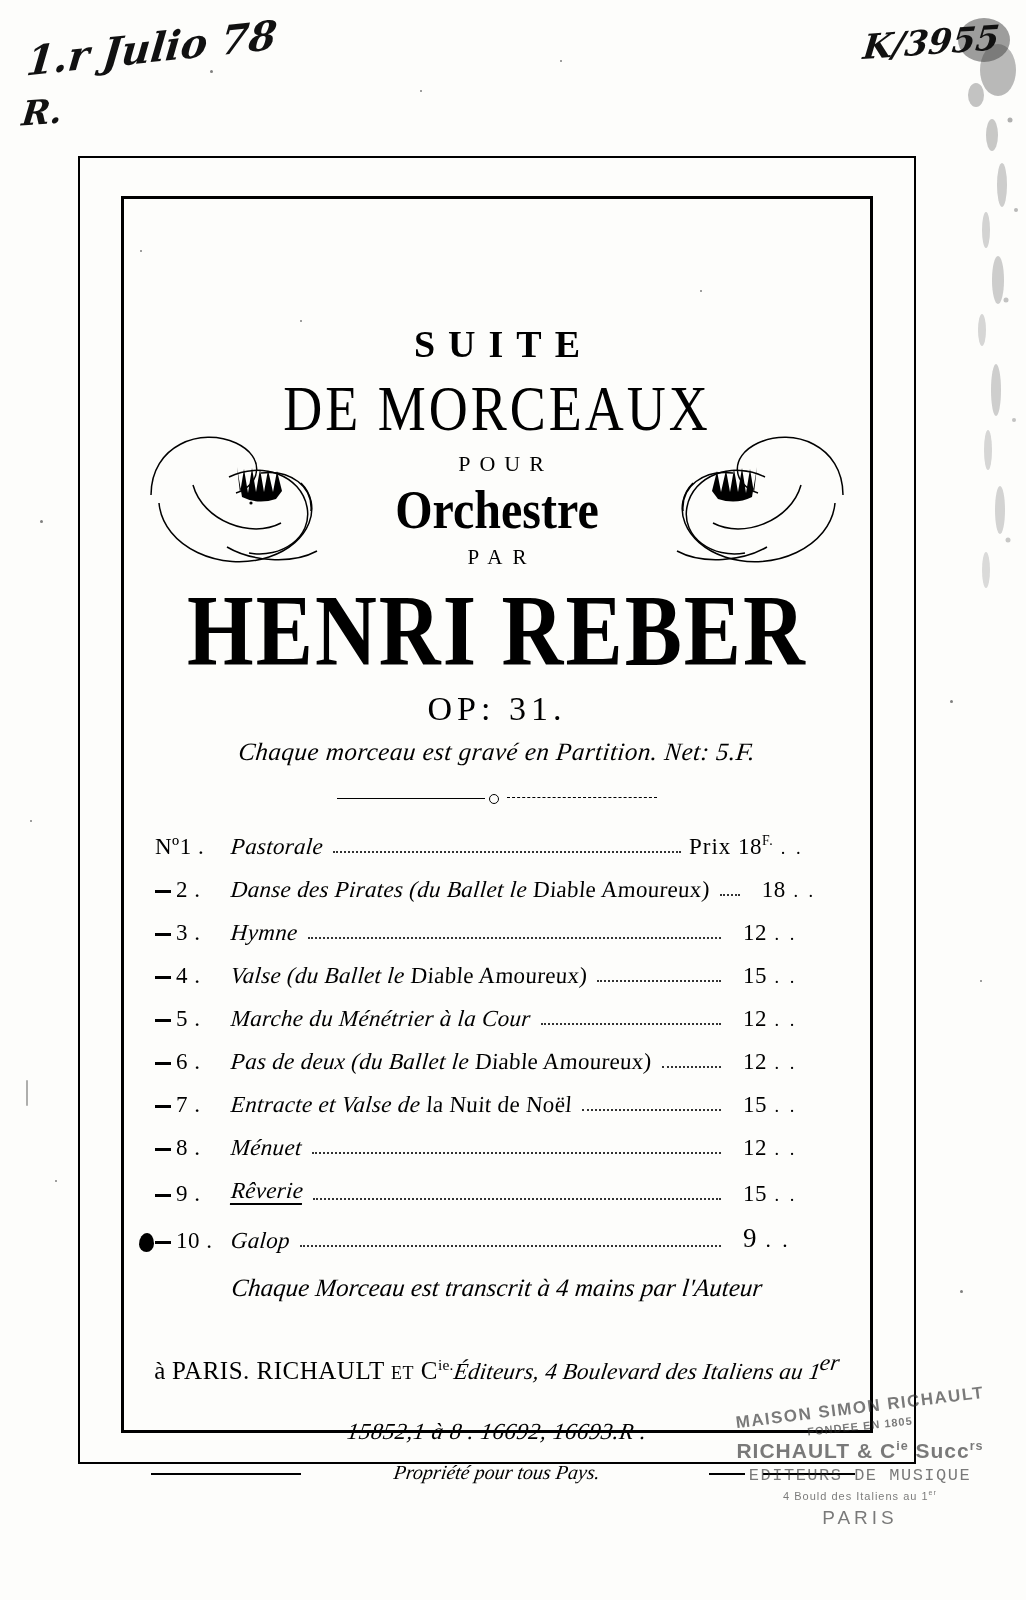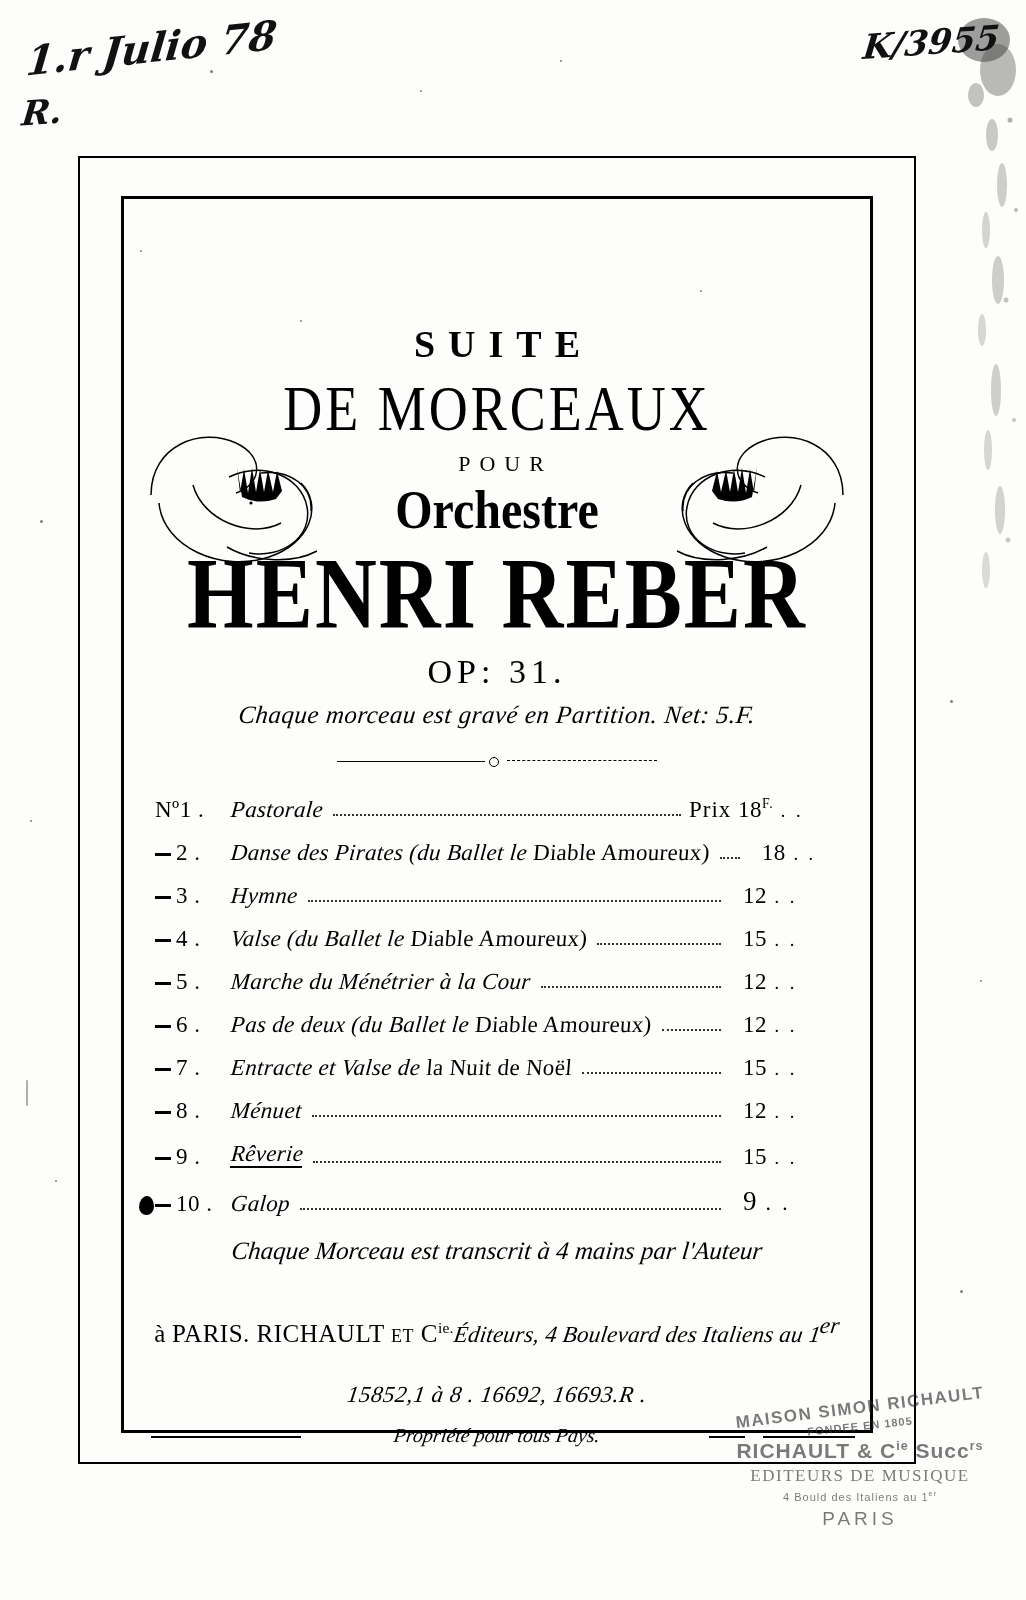--- a/index.html
+++ b/index.html
@@ -353,21 +353,21 @@
   #stamp .line1 {
     font-size: 21px;
     font-family: "Liberation Sans", sans-serif;
     font-weight: 700;
     letter-spacing: 1px;
     margin-top: 7px;
   }
   #stamp .line1 sup { font-size: .6em; }
   #stamp .line2 {
     font-size: 17px;
-    font-family: Liberation Serif, serif;
+    font-family: Liberation Mono, monospace;
     letter-spacing: 1.5px;
     margin-top: 3px;
   }
   #stamp .line3 {
     font-size: 11px;
     font-family: "Liberation Sans", sans-serif;
     letter-spacing: 1px;
     margin-top: 4px;
   }
   #stamp .line3 sup { font-size: .65em; }
@@ -455,20 +455,21 @@
       </g>
       <g fill="#000" transform="translate(250,0) scale(-1,1)">
         <path d="M96 42 l3 26 l4 -24 l4 24 l4 -25 l4 24 l4 -23 l4 23 l4 -22 l5 22 l4 -21 l5 20 l-6 8 q-18 6 -34 -2 z"></path>
       </g>
     </svg>
 
     <div class="center" id="t-suite">SUITE</div>
     <div class="center" id="t-morceaux">DE MORCEAUX</div>
     <div class="center" id="t-pour">POUR</div>
     <div class="center" id="t-orchestre">Orchestre</div>
+    <div class="center" id="t-par">PAR</div>
     <div class="center" id="t-composer">HENRI REBER</div>
     <div class="center" id="t-opus">OP: 31.</div>
     <div class="center" id="t-engraved">Chaque morceau est gravé en Partition. Net: 5.F.</div>
 
     <div id="divider">
       <span class="rule-l"></span>
       <span class="lozenge"></span>
       <span class="rule-r"></span>
     </div>
 

